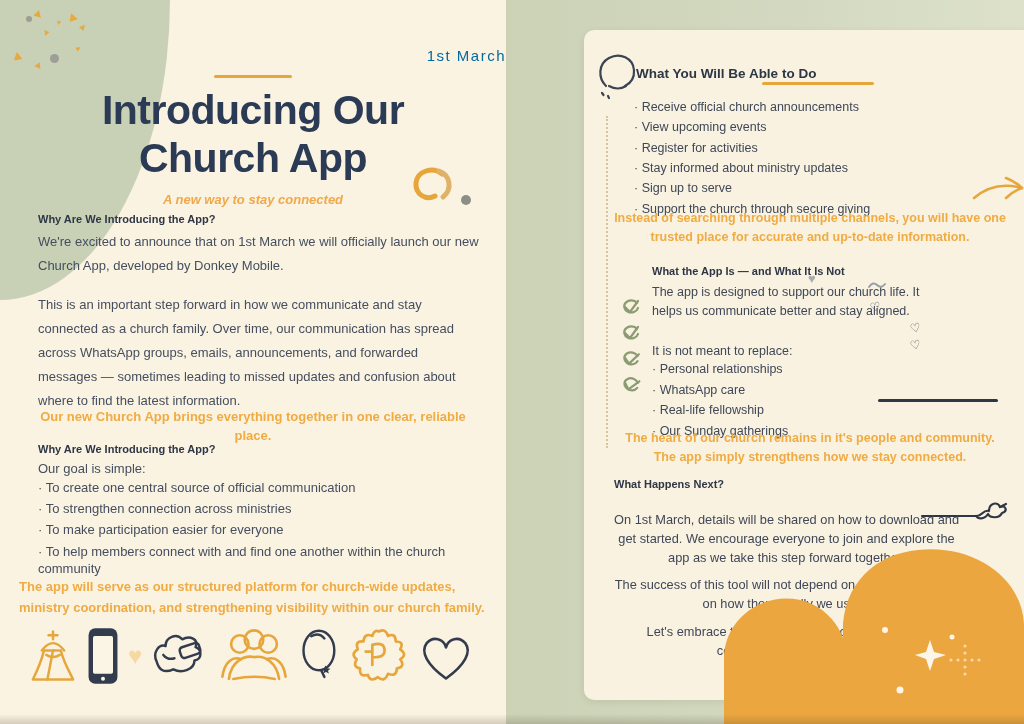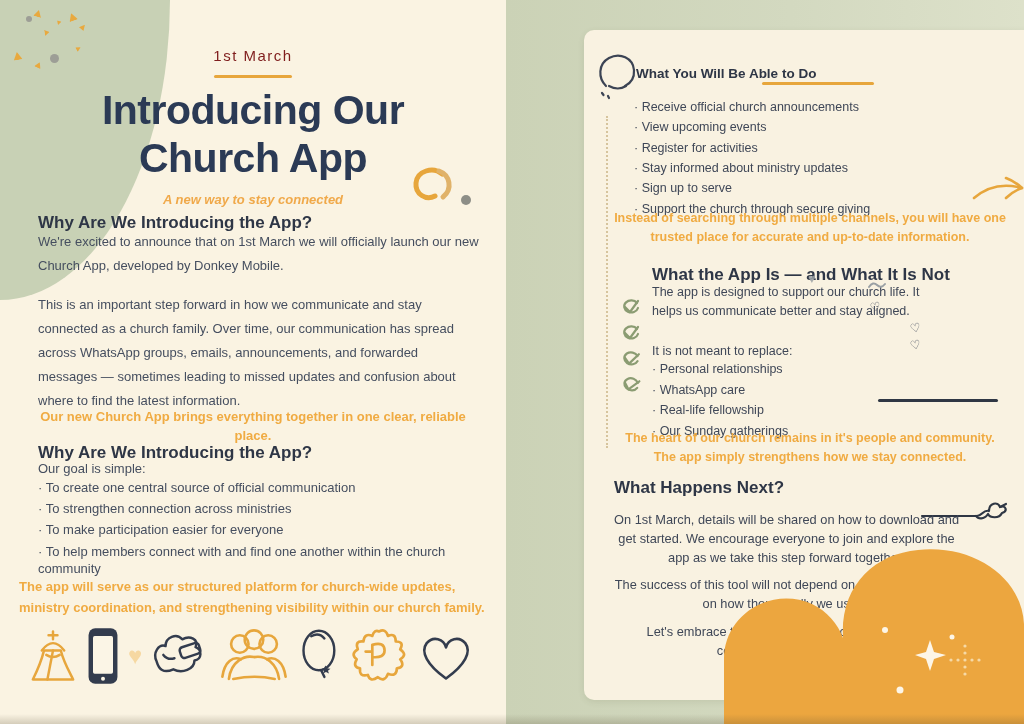--- a/index.html
+++ b/index.html
@@ -15,28 +15,28 @@
   .right-card { left:584px; top:30px; width:452px; height:670px; background:#f9f2e1;
                 border-radius:10px; box-shadow:0 2px 6px rgba(90,90,60,.12); }
   .green-blob { left:0; top:0; width:170px; height:300px; background:#c8d1b5;
                 border-bottom-right-radius:170px 300px; }
   .speck { position:absolute; background:#e8a93f; clip-path:polygon(50% 0,0 100%,100% 100%); }
   .gdot { position:absolute; border-radius:50%; background:#9d9e96; }
   .bottom-shade { left:0; bottom:0; width:1024px; height:10px; z-index:9;
                   background:linear-gradient(rgba(0,0,0,0),rgba(80,70,45,.22)); }
 
   
-  .date { top:47px; left:0; width:506px; text-align:center; font-size:15px;
-          letter-spacing:1.5px; color:#7f1d1d; }
+  .date { top:47px; left:0; width:506px; text-align:right; font-size:15px;
+          letter-spacing:1.5px; color:#0369a1; }
   .date-line { top:75px; left:214px; width:78px; height:2.5px; background:#e7a63c; border-radius:2px; }
   .title { top:86px; left:0; width:506px; text-align:center; font-size:41px; font-weight:700;
            color:#2b3a55; line-height:1.18; letter-spacing:-0.5px; }
   .subtitle { top:192px; left:0; width:506px; text-align:center; font-size:13px;
               font-weight:700; font-style:italic; color:#f0a94a; }
-  .h-sec { font-size:17px; font-weight:700; color:#2e3646; }
+  .h-sec { font-size:11px; font-weight:700; color:#2e3646; }
   .body-t { font-size:13px; color:#454e5f; }
   .s1h { top:213px; left:38px; }
   .p1  { top:230px; left:38px; width:442px; line-height:1.85; }
   .p2  { top:293px; left:38px; width:442px; line-height:1.85; }
   .hl-orange { font-size:13px; font-weight:700; color:#f0ab42; }
   .hl1 { top:408px; left:28px; width:450px; text-align:center; line-height:1.45; }
   .s2h { top:443px; left:38px; }
   .goal-intro { top:461px; left:38px; }
   .goals { top:479px; left:38px; width:460px; line-height:1.36; }
   .goals div { margin-bottom:3.5px; }

